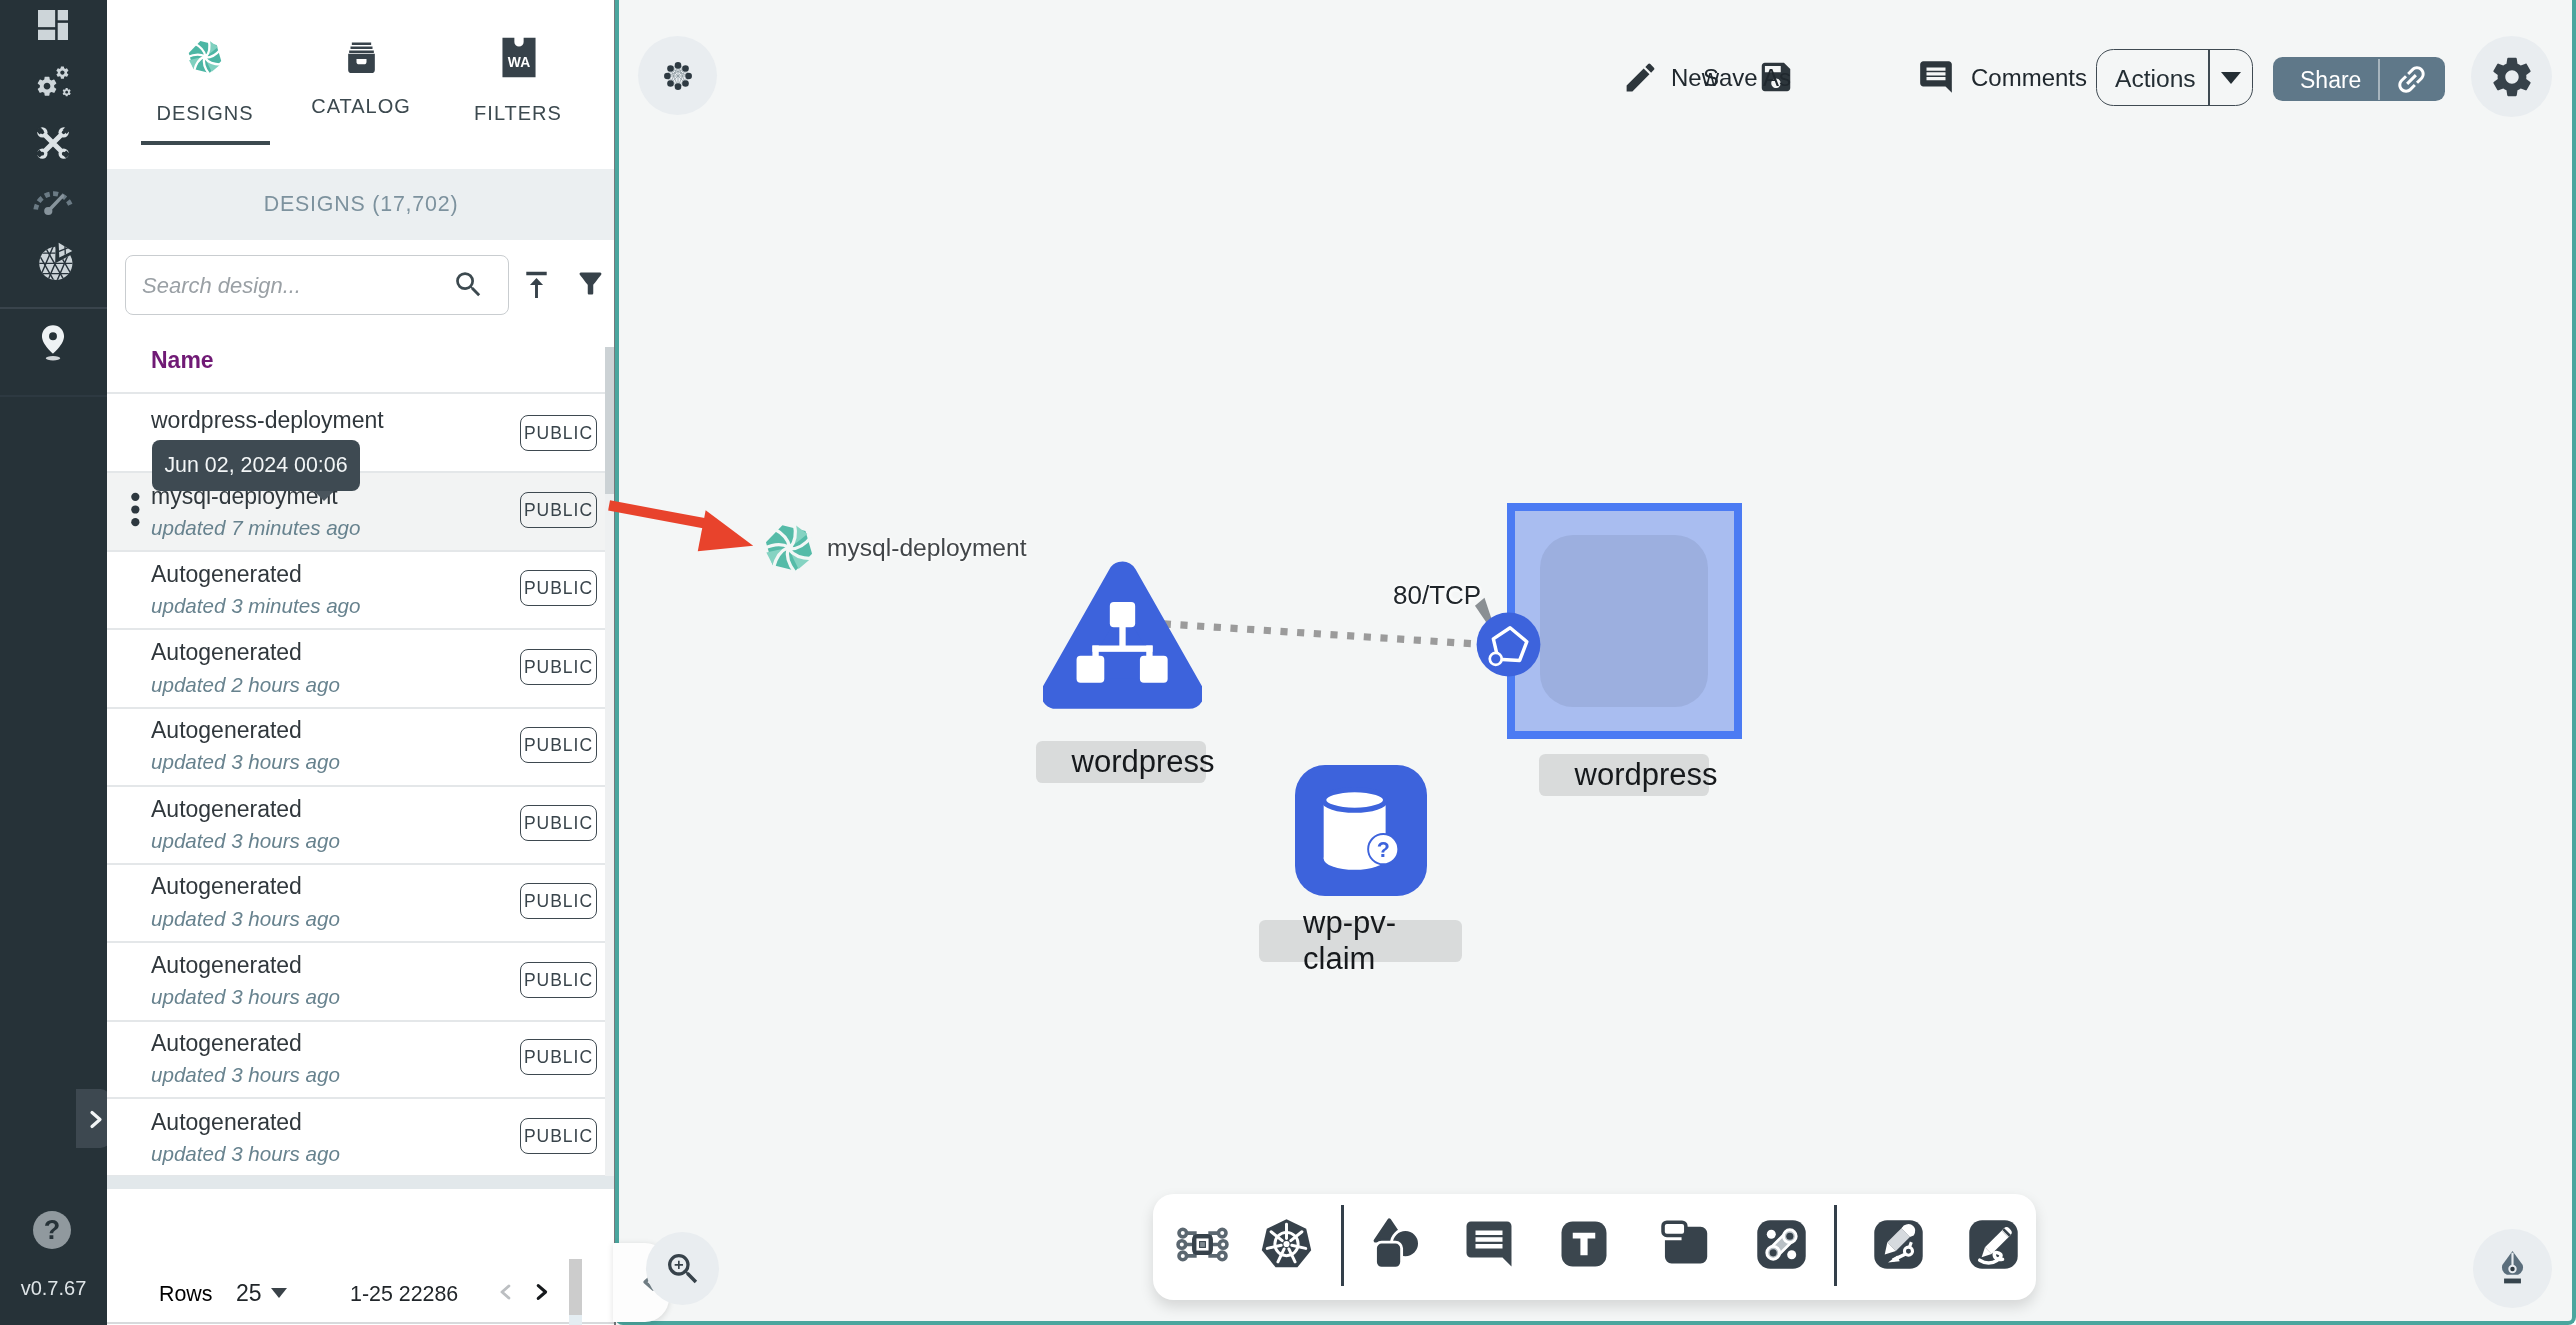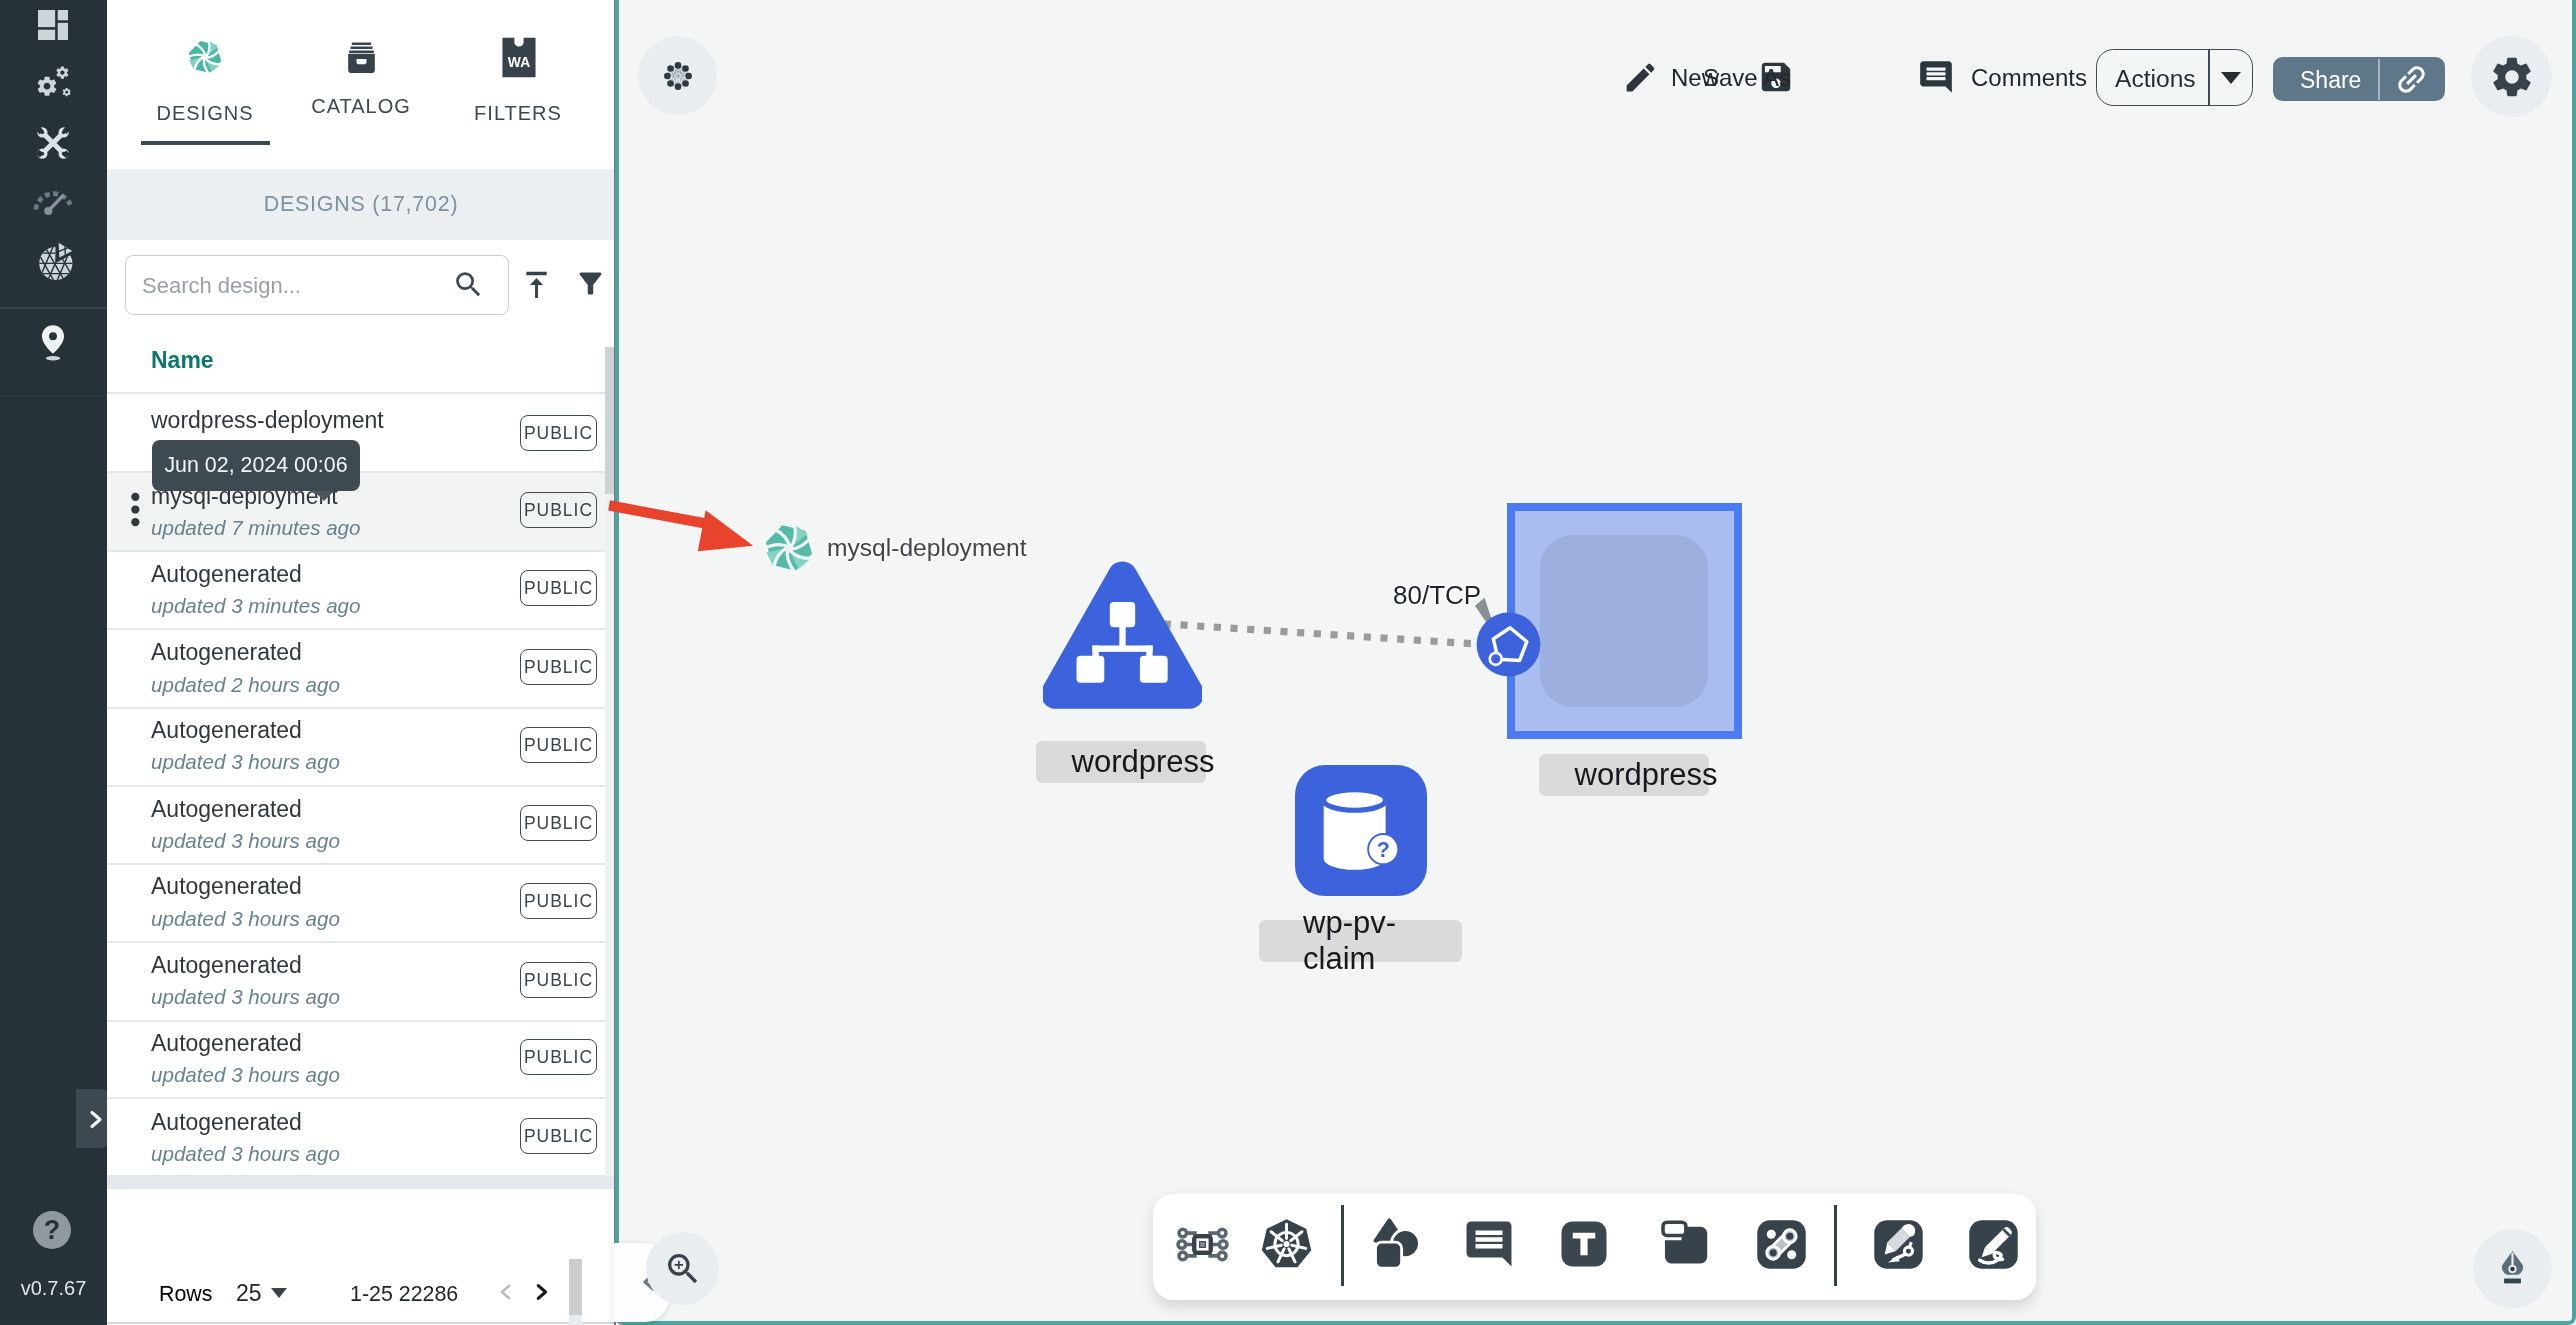--- a/index.html
+++ b/index.html
@@ -142,32 +142,32 @@
   <svg class="ic" style="left:499px;top:36px" width="40" height="43" viewBox="0 0 24 26" fill="#37424a">
       <path d="M2 1h7.2v2.6a2.8 2.8 0 0 0 5.6 0V1H22v24H2z"></path>
       <text x="12" y="18.5" text-anchor="middle" font-size="8.4" font-weight="bold" fill="#fff" font-family="Liberation Sans,sans-serif">WA</text>
     </svg>
   <div class="tablabel" style="left:518px;top:102px">FILTERS</div>
   <div class="abs" style="left:141px;top:141px;width:129px;height:4px;background:#3c494f"></div>
 
   <div class="abs" style="left:107px;top:169px;width:508px;height:71px;background:#ebeff1;display:flex;align-items:center;justify-content:center;color:#7d929e;font-size:21.4px;letter-spacing:0.8px;">DESIGNS (17,702)</div>
 
   <div class="abs" style="left:125px;top:255px;width:384px;height:60px;border:1.6px solid #c9cdd0;border-radius:8px;"></div>
-  <div class="abs" style="left:142px;top:273px;font-size:22px;color:#9aa0a5;">Search design...</div>
+  <div class="abs" style="left:142px;top:273px;font-size:22px;color:#9aa0a5;font-style:italic;">Search design...</div>
   <svg class="ic" style="left:452px;top:268px" width="33" height="33" viewBox="0 0 24 24" fill="#3c494f">
       <path d="M15.5 14h-.79l-.28-.27A6.47 6.47 0 0 0 16 9.5 6.5 6.5 0 1 0 9.5 16c1.61 0 3.09-.59 4.23-1.57l.27.28v.79l5 4.99L20.49 19l-4.99-5zm-6 0C7.01 14 5 11.99 5 9.5S7.01 5 9.5 5 14 7.01 14 9.5 11.99 14 9.5 14z"></path>
     </svg>
   <svg class="ic" style="left:519px;top:266px" width="35" height="35" viewBox="0 0 24 24" fill="#37424a">
       <path d="M5 4h14v2.4H5zM11 22V13H7.5L12 8.2l4.5 4.8H13v9z"></path>
     </svg>
   <svg class="ic" style="left:574px;top:267px" width="33" height="33" viewBox="0 0 24 24" fill="#37424a">
       <path d="M4.25 5.61C6.27 8.2 10 13 10 13v6c0 .55.45 1 1 1h2c.55 0 1-.45 1-1v-6s3.72-4.8 5.74-7.39A1 1 0 0 0 18.95 4H5.04c-.83 0-1.3.95-.79 1.61z"></path>
     </svg>
 
-  <div class="abs" style="left:151px;top:347px;font-size:23px;font-weight:bold;color:#0f766e;">Name</div>
+  <div class="abs" style="left:151px;top:347px;font-size:23px;font-weight:bold;color:#701a75;">Name</div>
   <div class="rowline" style="top:392px"></div>
   <div class="rowtitle" style="left:151px;top:407px">wordpress-deployment</div>
   <div class="chip" style="left:520px;top:415px">PUBLIC</div>
 
   <div class="abs" style="left:107px;top:472px;width:498px;height:78px;background:#f2f3f3;"></div>
   <div class="rowline" style="top:471px"></div>
   <svg class="ic" style="left:129px;top:491px" width="12.7" height="37" viewBox="0 0 8 23" fill="#2e383f">
       <circle cx="4" cy="3.5" r="2.6"></circle>
       <circle cx="4" cy="11.5" r="2.6"></circle>
       <circle cx="4" cy="19.5" r="2.6"></circle>

